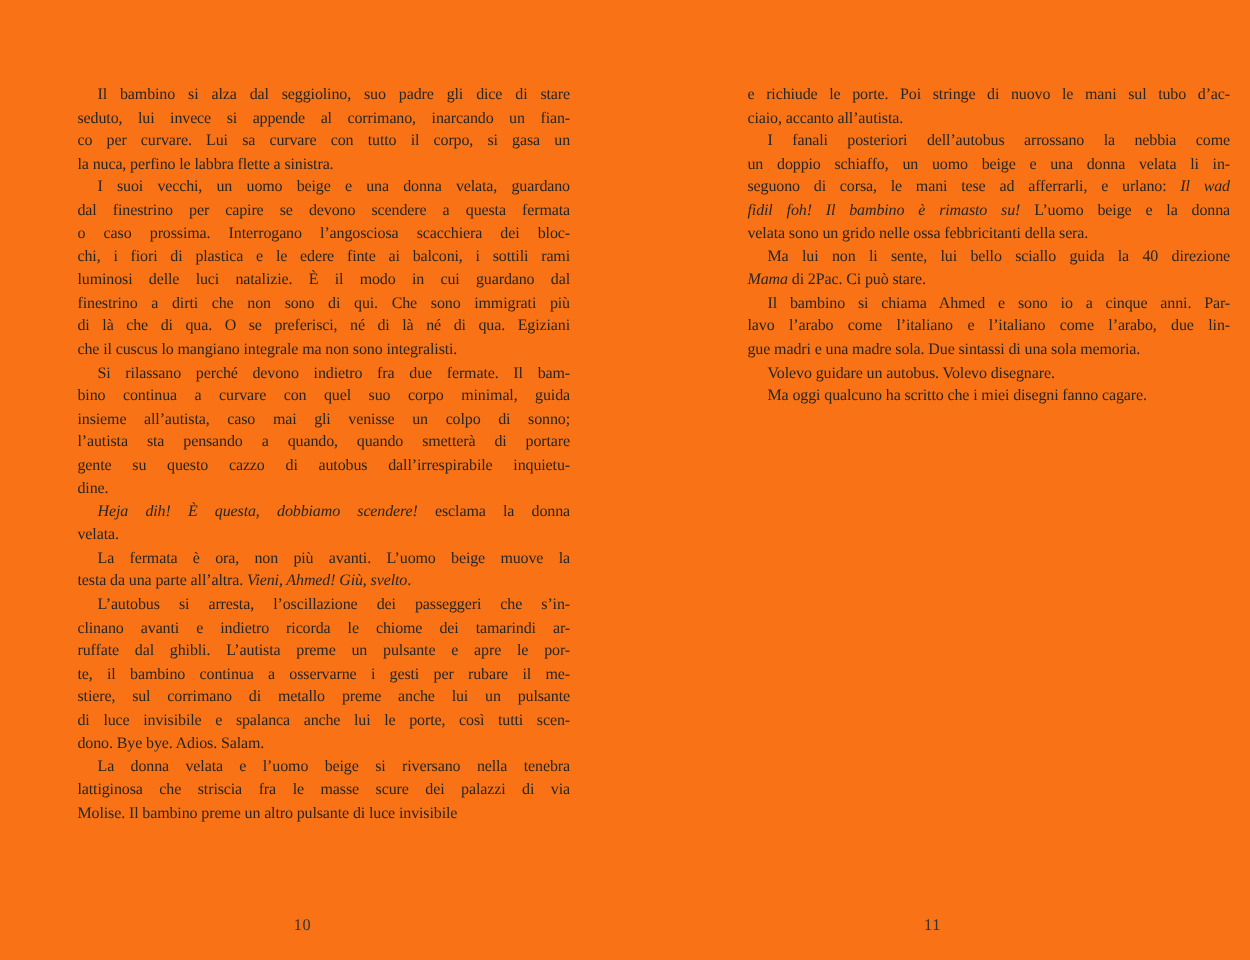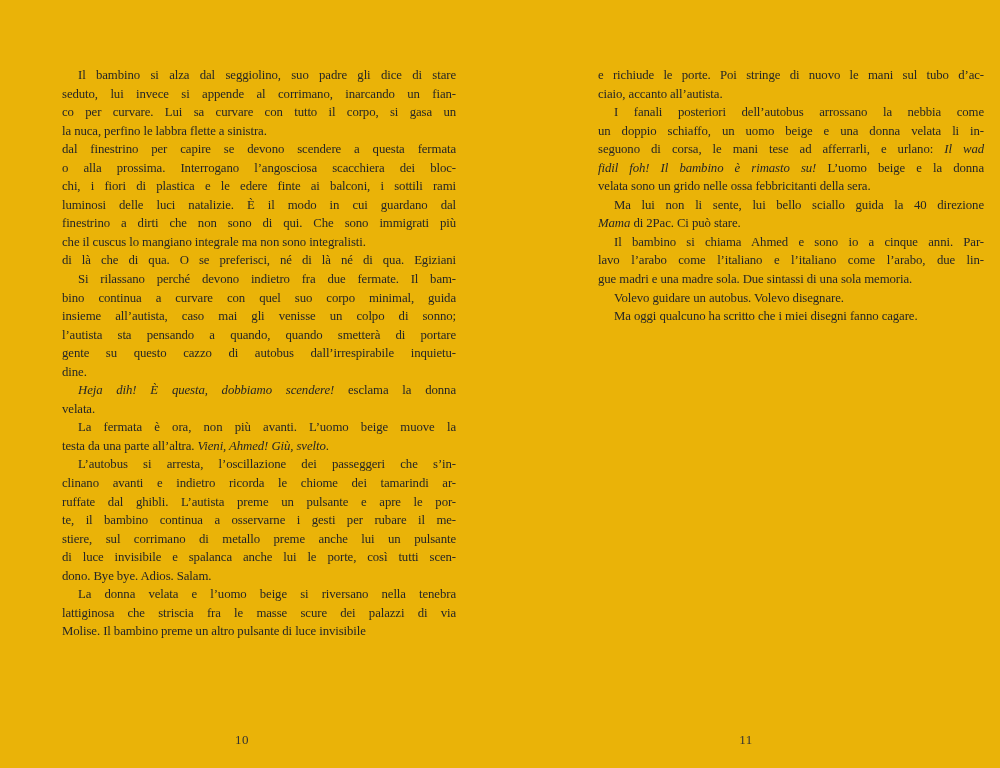--- a/index.html
+++ b/index.html
@@ -7,21 +7,21 @@
     padding: 0;
     width: 1000px;
     height: 768px;
     background: #ffffff;
     overflow: hidden;
   }
   .spread {
     position: relative;
     width: 1000px;
     height: 768px;
-    background: #eab308;
+    background: #f97316;
     font-family: "Liberation Serif", "DejaVu Serif", serif;
     color: #262626;
   }
   .page-text {
     position: absolute;
     top: 66px;
     font-size: 12.8px;
     line-height: 18.55px;
     letter-spacing: -0.1px;
   }
@@ -56,27 +56,28 @@
 <body>
 
 <div class="spread">
 
   <section>
     <div class="page-text" id="left-text">
         <div class="line indent"><span>Il bambino si alza dal seggiolino, suo padre gli dice di stare</span></div>
         <div class="line"><span>seduto, lui invece si appende al corrimano, inarcando un fian-</span></div>
         <div class="line"><span>co per curvare. Lui sa curvare con tutto il corpo, si gasa un</span></div>
         <div class="line last"><span>la nuca, perfino le labbra flette a sinistra.</span></div>
+        <div class="line indent"><span>I suoi vecchi, un uomo beige e una donna velata, guardano</span></div>
         <div class="line"><span>dal finestrino per capire se devono scendere a questa fermata</span></div>
-        <div class="line"><span>o alla prossima. Interrogano l’angosciosa scacchiera dei bloc-</span></div>
+        <div class="line"><span>o caso prossima. Interrogano l’angosciosa scacchiera dei bloc-</span></div>
         <div class="line"><span>chi, i fiori di plastica e le edere finte ai balconi, i sottili rami</span></div>
         <div class="line"><span>luminosi delle luci natalizie. È il modo in cui guardano dal</span></div>
         <div class="line"><span>finestrino a dirti che non sono di qui. Che sono immigrati più</span></div>
+        <div class="line"><span>di là che di qua. O se preferisci, né di là né di qua. Egiziani</span></div>
         <div class="line last"><span>che il cuscus lo mangiano integrale ma non sono integralisti.</span></div>
-        <div class="line"><span>di là che di qua. O se preferisci, né di là né di qua. Egiziani</span></div>
         <div class="line indent"><span>Si rilassano perché devono indietro fra due fermate. Il bam-</span></div>
         <div class="line"><span>bino continua a curvare con quel suo corpo minimal, guida</span></div>
         <div class="line"><span>insieme all’autista, caso mai gli venisse un colpo di sonno;</span></div>
         <div class="line"><span>l’autista sta pensando a quando, quando smetterà di portare</span></div>
         <div class="line"><span>gente su questo cazzo di autobus dall’irrespirabile inquietu-</span></div>
         <div class="line last"><span>dine.</span></div>
         <div class="line indent"><i>Heja dih! È questa, dobbiamo scendere!</i><span> esclama la donna</span></div>
         <div class="line last"><span>velata.</span></div>
         <div class="line indent"><span>La fermata è ora, non più avanti. L’uomo beige muove la</span></div>
         <div class="line last"><span>testa da una parte all’altra. </span><i>Vieni, Ahmed! Giù, svelto</i><span>.</span></div>

